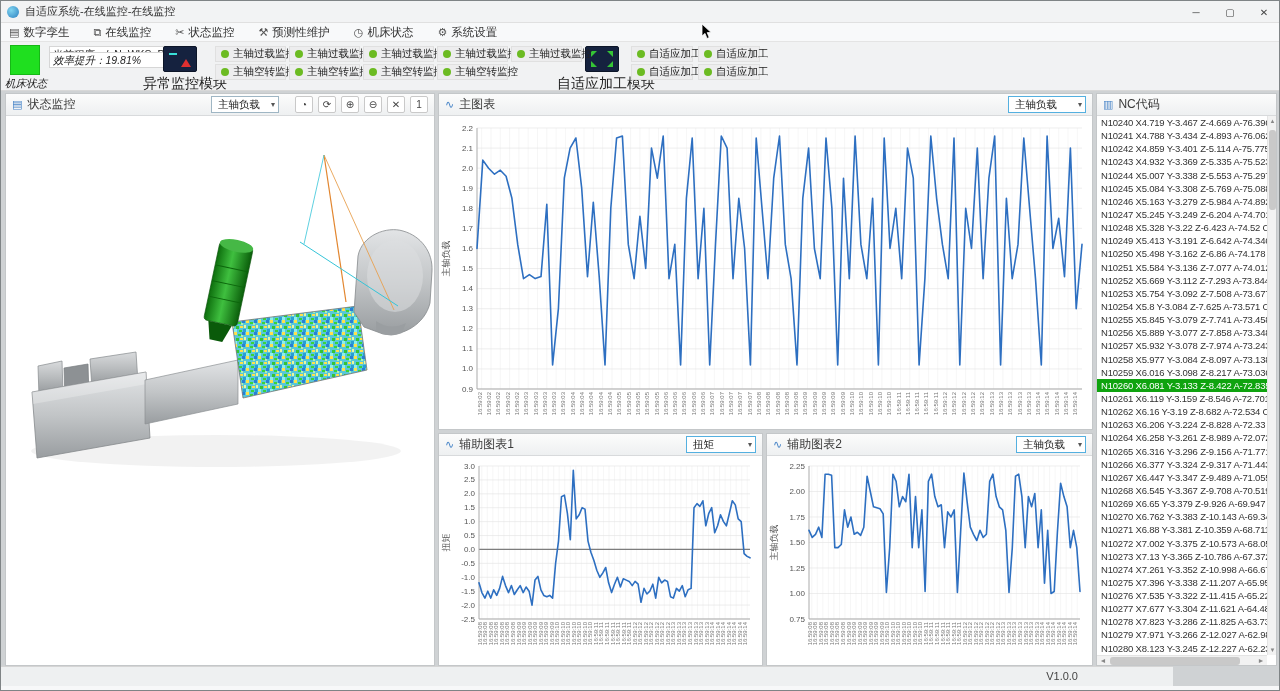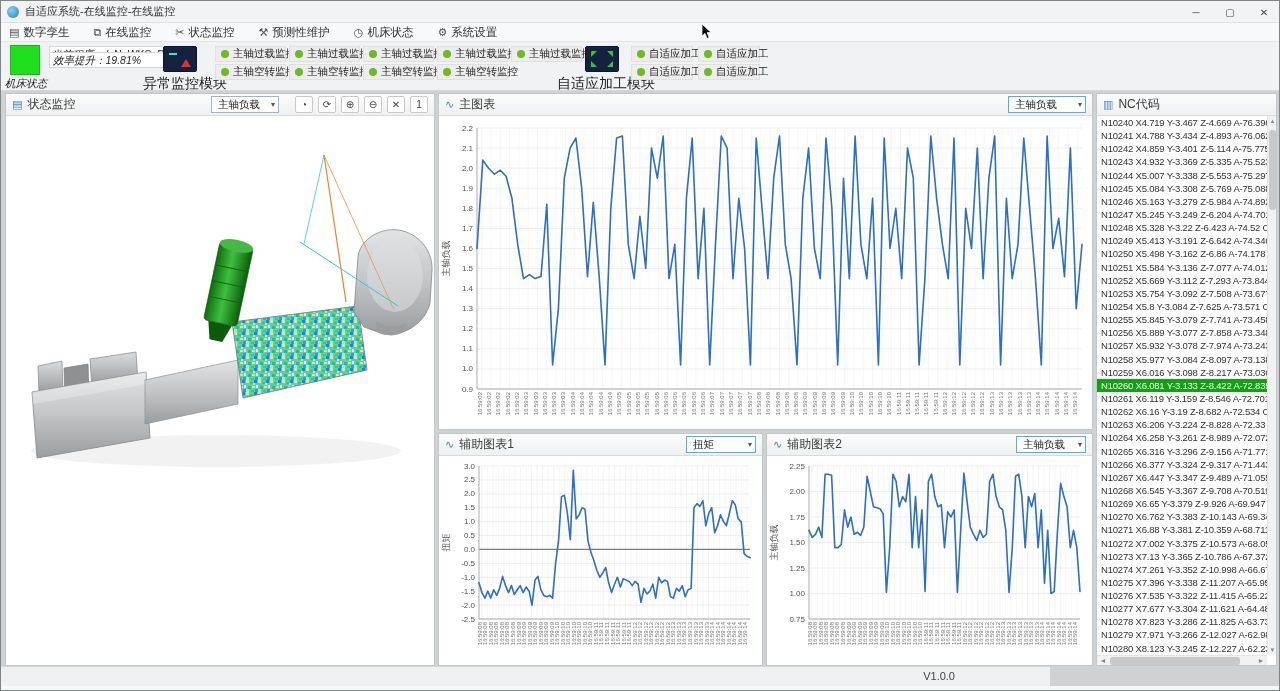--- a/index.html
+++ b/index.html
@@ -59,21 +59,21 @@
   .nc-line{height:13.15px;line-height:13.15px;font-size:9.5px;color:#333;white-space:nowrap;padding-left:4px;letter-spacing:-0.2px;}
   .nc-line.hl{background:#0fa30f;color:#fff;}
   #nc-vscroll{position:absolute;right:0;top:0;width:9px;height:539px;background:#f2f2f2;border-left:1px solid #e4e4e4;}
   #nc-vthumb{position:absolute;left:1px;top:14px;width:7px;height:80px;background:#c9c9c9;border-radius:3px;}
   .varrow{position:absolute;left:0;width:9px;height:10px;font-size:6px;color:#888;text-align:center;line-height:10px;}
   #nc-hscroll{position:absolute;left:0;bottom:0;width:170px;height:10px;background:#f2f2f2;border-top:1px solid #e4e4e4;}
   #nc-hthumb{position:absolute;left:13px;top:1px;width:130px;height:8px;background:#c9c9c9;border-radius:3px;}
   .harrow{position:absolute;top:0;width:12px;height:10px;font-size:7px;color:#888;text-align:center;line-height:10px;}
 
   
-  #bottombar{position:absolute;left:0;top:665px;width:1049px;height:20px;background:#eef0f1;border-top:1px solid #d5d5d5;}
+  #bottombar{position:absolute;left:0;top:665px;width:1172px;height:20px;background:#eef0f1;border-top:1px solid #d5d5d5;}
   #version{position:absolute;right:95px;top:3px;font-size:11px;color:#444;}
   #belowbar{position:absolute;left:0;top:685px;width:1280px;height:6px;background:#f7f8f9;}
 
   #cursor{position:absolute;left:700px;top:23px;width:12px;height:16px;pointer-events:none;}
   svg text{font-family:"Liberation Sans","DejaVu Sans",sans-serif;}
 </style>
 </head>
 <body>
 
 <div id="app">

